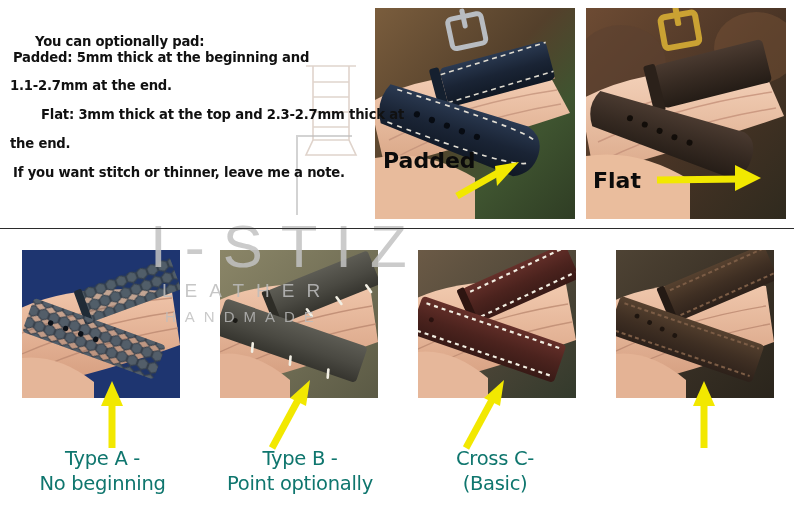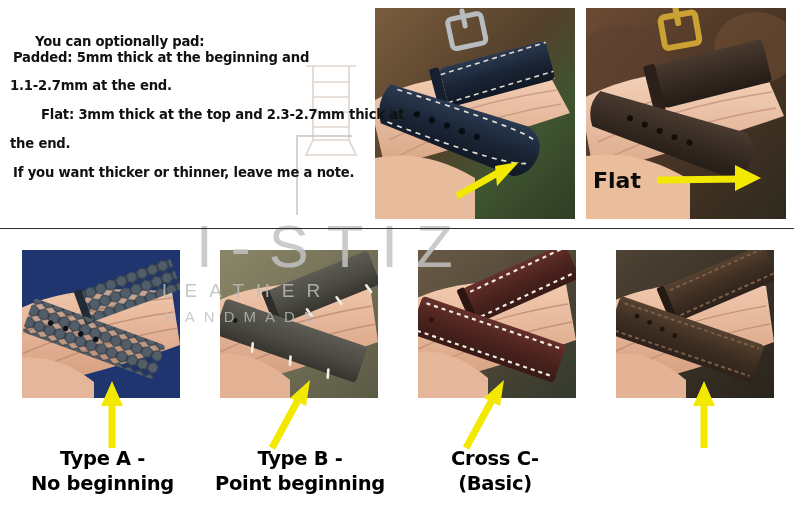--- a/index.html
+++ b/index.html
@@ -11,21 +11,21 @@
     position:relative;
   }
   .stage{position:absolute;inset:0;width:794px;height:529px;overflow:hidden;}
 
   
   .wm{position:absolute;z-index:6;pointer-events:none;color:#b9b9b9;}
   .wm-main{
     left:150px;top:212px;width:400px;
     font-size:60px;font-weight:400;letter-spacing:18px;
     font-family:"Liberation Sans",sans-serif;
-    color:#c2c2c2;opacity:.85;margin-left:46px;
+    color:#c2c2c2;opacity:.85;
   }
   .wm-sub1{
     left:162px;top:280px;width:380px;
     font-size:19px;letter-spacing:12px;color:#bdbdbd;opacity:.85;
   }
   .wm-sub2{
     left:165px;top:308px;width:380px;
     font-size:15px;letter-spacing:9px;color:#bdbdbd;opacity:.8;
   }
   .wm-spool{
@@ -82,21 +82,21 @@
   .ar-flat{left:655px;top:163px;width:110px;height:30px;}
   .ar-a{left:100px;top:380px;width:24px;height:70px;}
   .ar-b{left:268px;top:378px;width:44px;height:72px;}
   .ar-c{left:462px;top:378px;width:44px;height:72px;}
   .ar-d{left:692px;top:380px;width:24px;height:70px;}
 
   
   .caption{
     position:absolute;z-index:10;text-align:center;
     font-family:"DejaVu Sans","Liberation Sans",sans-serif;
-    font-weight:700;color:#000000;font-size:19.5px;line-height:25px;
+    font-weight:400;color:#0f766e;font-size:19.5px;line-height:25px;
     letter-spacing:-0.3px;
   }
   .cap-a{left:10px;top:446px;width:185px;}
   .cap-b{left:205px;top:446px;width:190px;}
   .cap-c{left:400px;top:446px;width:190px;}
   .cap-d{left:597px;top:446px;width:192px;}
 </style>
 </head>
 <body>
 
@@ -118,21 +118,21 @@
   <div class="wm wm-main">I-STIZ</div>
   <div class="wm wm-sub1">LEATHER</div>
   <div class="wm wm-sub2">HANDMADE</div>
 
   <div class="textblock">
     <div class="tline tl0">You can optionally pad:</div>
     <div class="tline tl1">Padded: 5mm thick at the beginning and</div>
     <div class="tline tl2">1.1-2.7mm at the end.</div>
     <div class="tline tl3">Flat: 3mm thick at the top and 2.3-2.7mm thick at</div>
     <div class="tline tl4">the end.</div>
-    <div class="tline tl5">If you want thicker or thinner, leave me a note.</div>
+    <div class="tline tl5">If you want stitch or thinner, leave me a note.</div>
   </div>
 
   <div class="photo p-padded">
     <svg viewBox="0 0 200 211" preserveAspectRatio="none">
       <defs>
         <linearGradient id="bgP" x1="0" y1="0" x2="1" y2="1">
           <stop offset="0" stop-color="#7a5d3d"></stop>
             <stop offset=".45" stop-color="#54402b"></stop>
           <stop offset=".7" stop-color="#3f5430"></stop>
             <stop offset="1" stop-color="#2f3d24"></stop>
@@ -176,20 +176,21 @@
         <g fill="#070b12">
           <circle cx="40" cy="121" r="3.1"></circle>
             <circle cx="56" cy="122" r="3.1"></circle>
           <circle cx="72" cy="123" r="3.1"></circle>
             <circle cx="88" cy="124" r="3.1"></circle>
           <circle cx="104" cy="125" r="3.1"></circle>
         </g>
       </g>
     </svg>
   </div>
+  <div class="onlabel lbl-padded">Padded</div>
   <svg class="arrow ar-padded" viewBox="0 0 68 42">
     <path d="M2 38 L48 12" stroke="#f2e800" stroke-width="7" stroke-linecap="butt" fill="none"></path>
     <path d="M64 4 L42 28 L40 8 Z" fill="#f2e800"></path>
   </svg>
 
   <div class="photo p-flat">
     <svg viewBox="0 0 200 211" preserveAspectRatio="none">
       <defs>
         <linearGradient id="bgF" x1="0" y1="0" x2="1" y2="1">
           <stop offset="0" stop-color="#6d4b33"></stop>
@@ -340,21 +341,21 @@
         <circle cx="12" cy="90" r="2.4" fill="#1b1a16"></circle>
       </g>
     </svg>
   </div>
   <svg class="arrow ar-b" viewBox="0 0 44 72">
     <path d="M4 70 L30 22" stroke="#f2e800" stroke-width="7" fill="none"></path>
     <path d="M42 2 L22 20 L38 28 Z" fill="#f2e800"></path>
   </svg>
   <div class="caption cap-b">
     <div>Type B -</div>
-    <div>Point beginning</div>
+    <div>Point optionally</div>
   </div>
 
   <div class="photo p-c">
     <svg viewBox="0 0 158 148" preserveAspectRatio="none">
       <defs>
         <linearGradient id="bgC" x1="0" y1="0" x2="1" y2="1">
           <stop offset="0" stop-color="#6b5a46"></stop>
             <stop offset=".6" stop-color="#4a4436"></stop>
           <stop offset="1" stop-color="#333a2c"></stop>
         </linearGradient>

